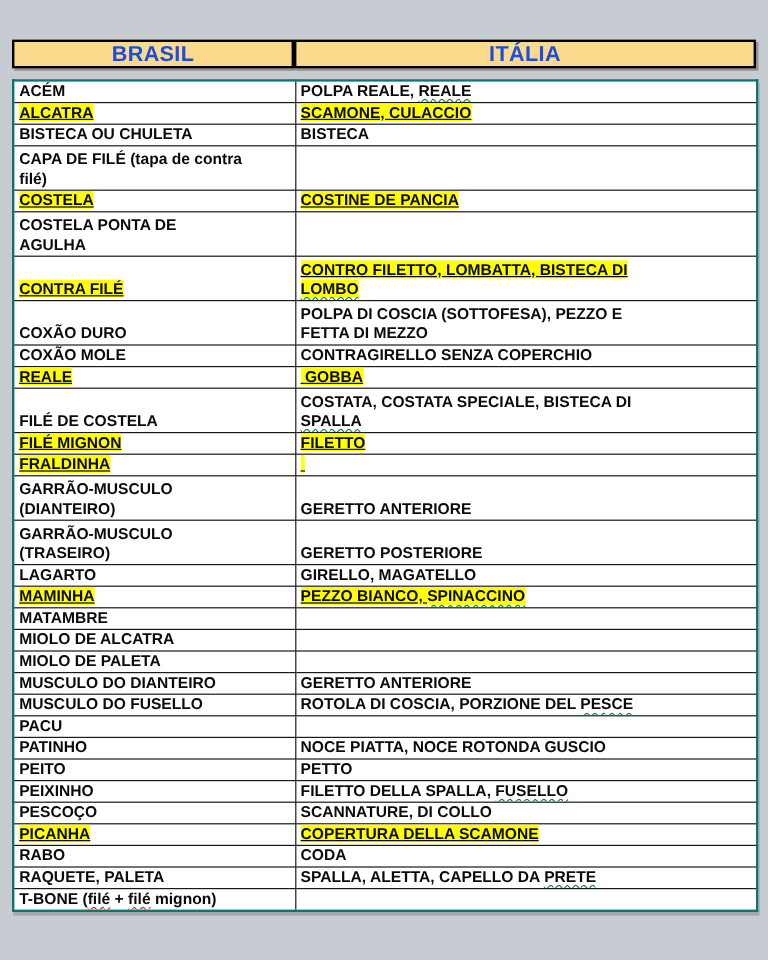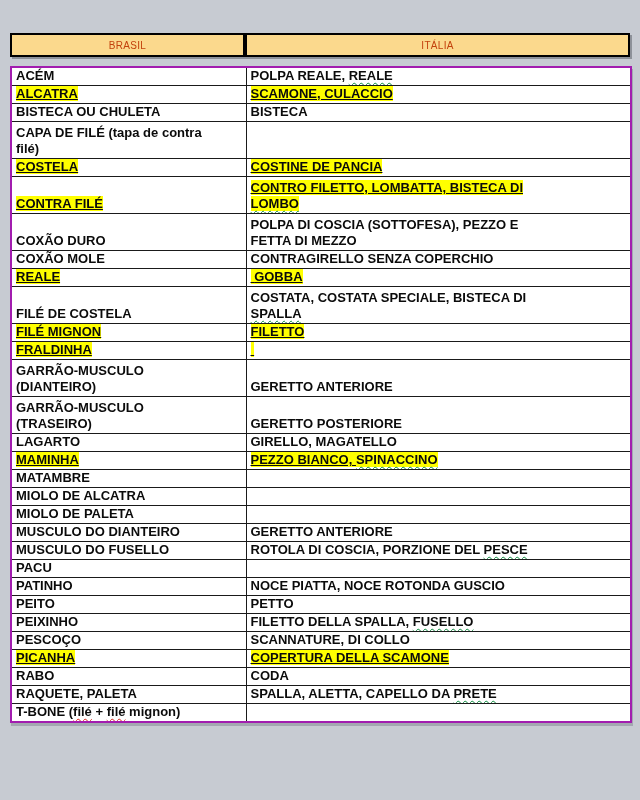--- a/index.html
+++ b/index.html
@@ -16,40 +16,40 @@
     left: 10px;
     top: 33px;
     width: 620px;
     height: 24px;
     display: flex;
   }
   .header-cell {
     box-sizing: border-box;
     border: 2px solid #000;
     background: var(--header-fill, #FBD98D);
-    color: #c2410c;
-    font-weight: normal;
-    font-size: 10px;
+    color: #1d4ed8;
+    font-weight: bold;
+    font-size: 18px;
     letter-spacing: 0.3px;
     display: flex;
     align-items: center;
     justify-content: center;
     box-shadow: 2px 2px 0 rgba(35, 38, 48, 0.35);
   }
   .header-cell.c-brasil { width: 235px; }
   .header-cell.c-italia { width: 385px; }
 
   table.main-table {
     position: absolute;
     left: 10px;
     top: 66px;
     width: 620px;
     border-collapse: collapse;
     table-layout: fixed;
-    border: 2px solid #a21caf;
+    border: 2px solid #0f766e;
     background: #ffffff;
     box-shadow: 1px 3px 0 rgba(120, 125, 135, 0.45);
   }
   td.cell {
     box-sizing: border-box;
     border: 1px solid #1a1a1a;
     vertical-align: bottom;
     padding: 0 3px 1px 4px;
     font-size: 13px;
     font-weight: bold;
@@ -107,20 +107,24 @@
         </tr>
         <tr class="two-line">
           <td class="cell"><span class="cell-text">CAPA DE FILÉ (tapa de contra</span><br><span class="cell-text">filé)</span></td>
           <td class="cell"></td>
         </tr>
         <tr>
           <td class="cell"><span class="cell-text hl">COSTELA</span></td>
           <td class="cell"><span class="cell-text hl">COSTINE DE PANCIA</span></td>
         </tr>
         <tr class="two-line">
+          <td class="cell"><span class="cell-text">COSTELA PONTA DE</span><br><span class="cell-text">AGULHA</span></td>
+          <td class="cell"></td>
+        </tr>
+        <tr class="two-line">
           <td class="cell"><span class="cell-text hl">CONTRA FILÉ</span></td>
           <td class="cell"><span class="cell-text hl">CONTRO FILETTO, LOMBATTA, BISTECA DI</span><br><span class="cell-text hl sq-green">LOMBO</span></td>
         </tr>
         <tr class="two-line">
           <td class="cell"><span class="cell-text">COXÃO DURO</span></td>
           <td class="cell"><span class="cell-text">POLPA DI COSCIA (SOTTOFESA), PEZZO E</span><br><span class="cell-text">FETTA DI MEZZO</span></td>
         </tr>
         <tr>
           <td class="cell"><span class="cell-text">COXÃO MOLE</span></td>
           <td class="cell"><span class="cell-text">CONTRAGIRELLO SENZA COPERCHIO</span></td>

